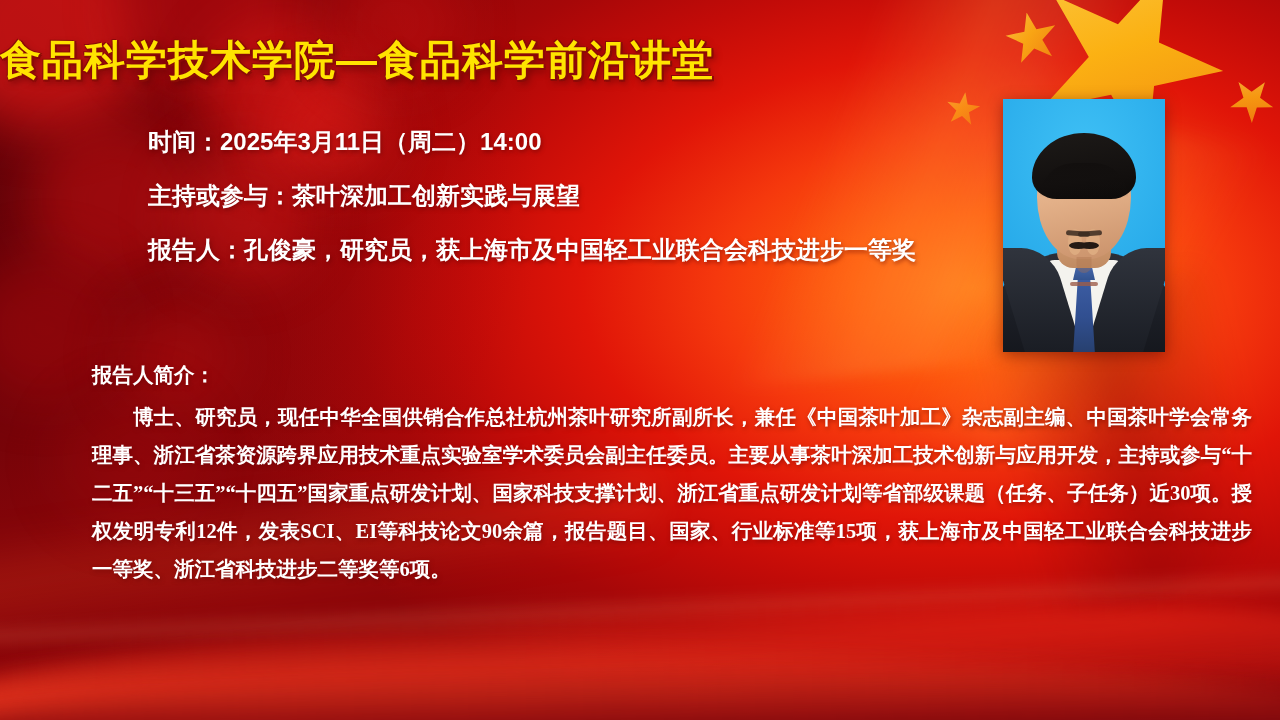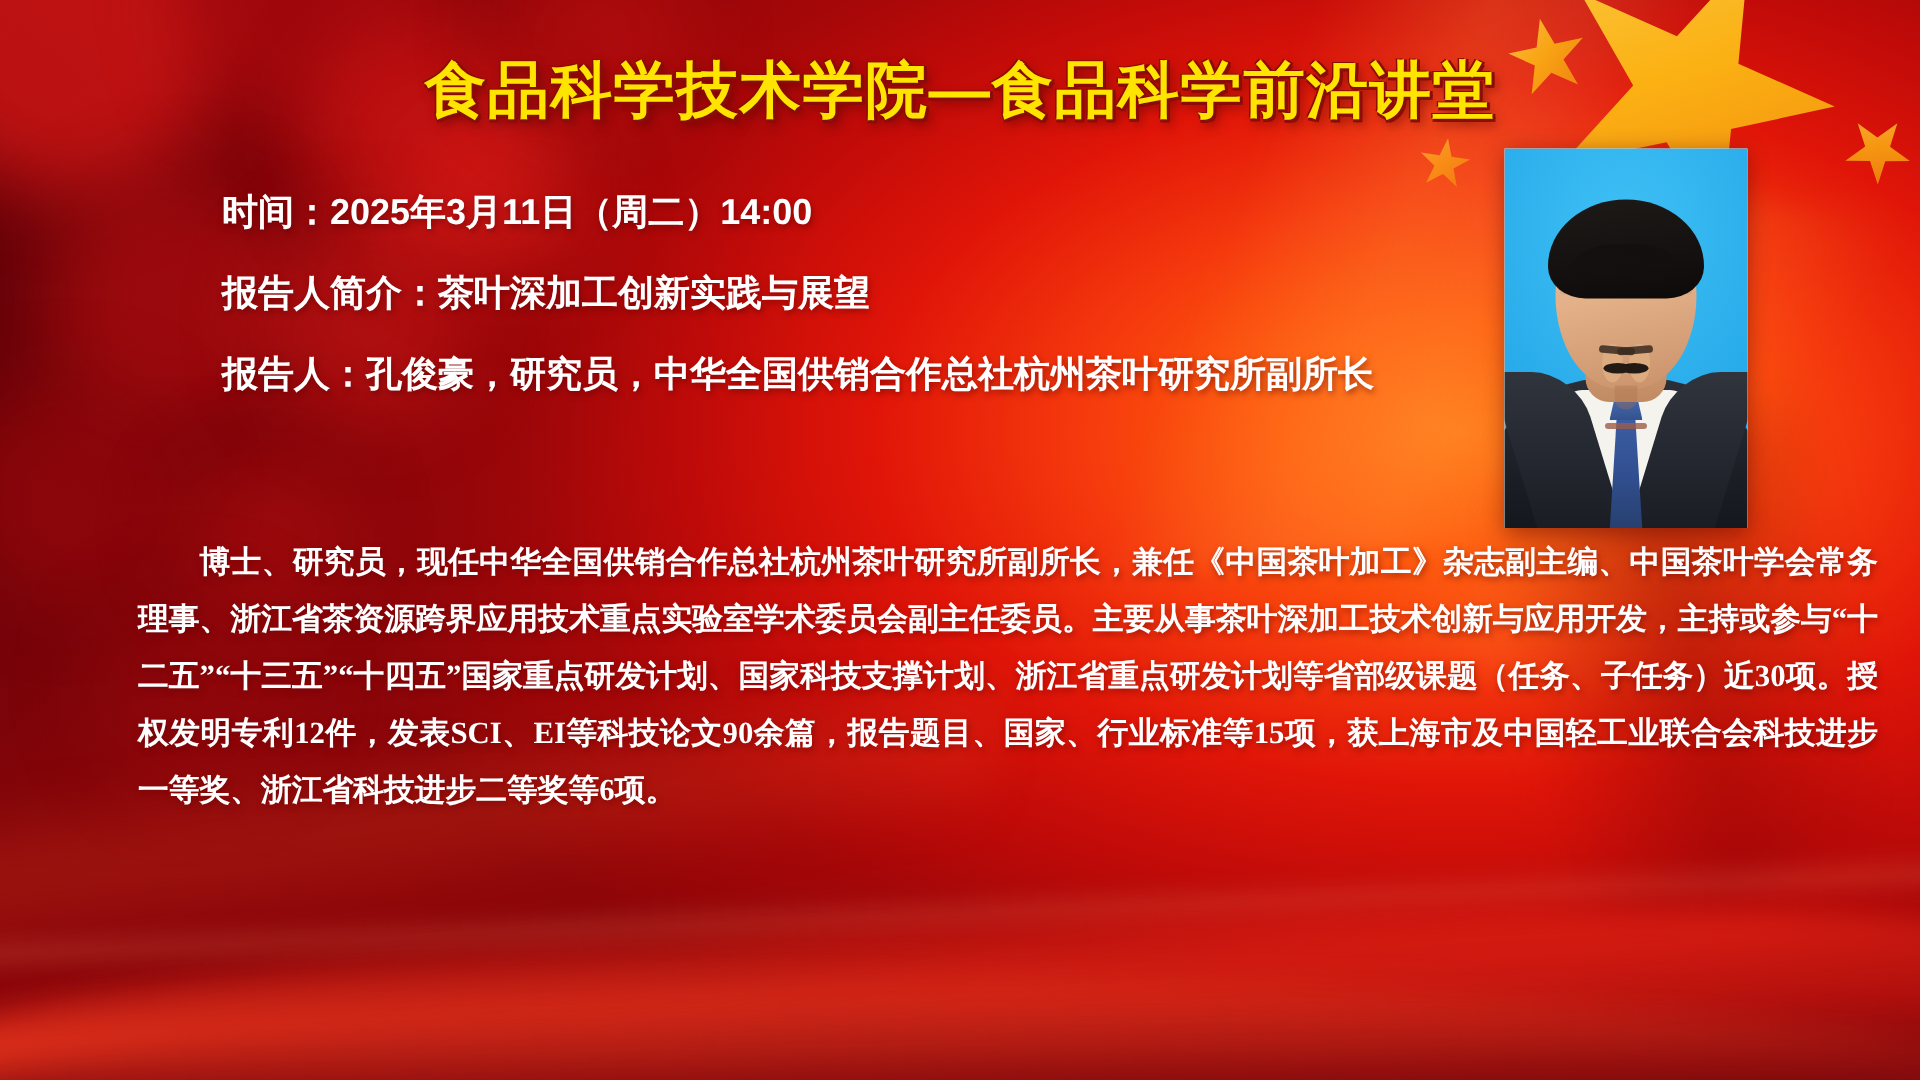--- a/index.html
+++ b/index.html
@@ -128,21 +128,20 @@
   .star-s1    { right: 222px; top: 12px;   width: 52px;  height: 52px;  transform: rotate(-12deg); opacity: 0.85; }
   .star-s2    { right: 6px;   top: 78px;   width: 44px;  height: 44px;  transform: rotate(36deg); opacity: 0.8; }
   .star-s3    { right: 300px; top: 92px;   width: 34px;  height: 34px;  transform: rotate(8deg);  opacity: 0.62; }
   .star-s4    { right: 150px; top: 150px;  width: 30px;  height: 30px;  transform: rotate(-24deg);opacity: 0.45; }
 
   
   .headline {
     position: absolute;
     left: 0; right: 0;
     top: 38px;
-    text-align: center;
     font-size: 41px;
     line-height: 1.1;
     font-weight: 700;
     letter-spacing: 1px;
     color: #ffe400;
     text-shadow:
       2px 2px 0 #8a0b07,
      -1px -1px 0 #8a0b07,
       2px 0 0 #8a0b07,
       0 2px 0 #8a0b07,
@@ -325,22 +324,22 @@
 
   <div class="ribbon rb-edge"></div>
   <div class="ribbon rb1"></div>
   <div class="ribbon rb2"></div>
   <div class="ribbon rb3"></div>
 
   <div class="headline">食品科学技术学院—食品科学前沿讲堂</div>
 
   <div class="info">
     <div class="info-line">时间：2025年3月11日（周二）14:00</div>
-    <div class="info-line">报告人简介：茶叶深加工创新实践与展望</div>
-    <div class="info-line">报告人：孔俊豪，研究员，中华全国供销合作总社杭州茶叶研究所副所长</div>
+    <div class="info-line">主持或参与：茶叶深加工创新实践与展望</div>
+    <div class="info-line">报告人：孔俊豪，研究员，获上海市及中国轻工业联合会科技进步一等奖</div>
   </div>
 
   <div class="portrait-frame">
     <div class="portrait">
       <div class="pt-bg"></div>
       <div class="pt-suit"></div>
       <div class="pt-collar-l"></div>
       <div class="pt-collar-r"></div>
       <div class="pt-lapel-l"></div>
       <div class="pt-lapel-r"></div>
@@ -355,16 +354,17 @@
         <div class="pt-eye-l"></div>
         <div class="pt-eye-r"></div>
         <div class="pt-nose"></div>
         <div class="pt-mouth"></div>
       </div>
       <div class="pt-hair"></div>
     </div>
   </div>
 
   <div class="bio">
+    <p class="bio-heading">报告人简介：</p>
     <p class="bio-body">博士、研究员，现任中华全国供销合作总社杭州茶叶研究所副所长，兼任《中国茶叶加工》杂志副主编、中国茶叶学会常务理事、浙江省茶资源跨界应用技术重点实验室学术委员会副主任委员。主要从事茶叶深加工技术创新与应用开发，主持或参与“十二五”“十三五”“十四五”国家重点研发计划、国家科技支撑计划、浙江省重点研发计划等省部级课题（任务、子任务）近30项。授权发明专利12件，发表SCI、EI等科技论文90余篇，报告题目、国家、行业标准等15项，获上海市及中国轻工业联合会科技进步一等奖、浙江省科技进步二等奖等6项。</p>
   </div>
 
 </div>
 
 </body></html>

